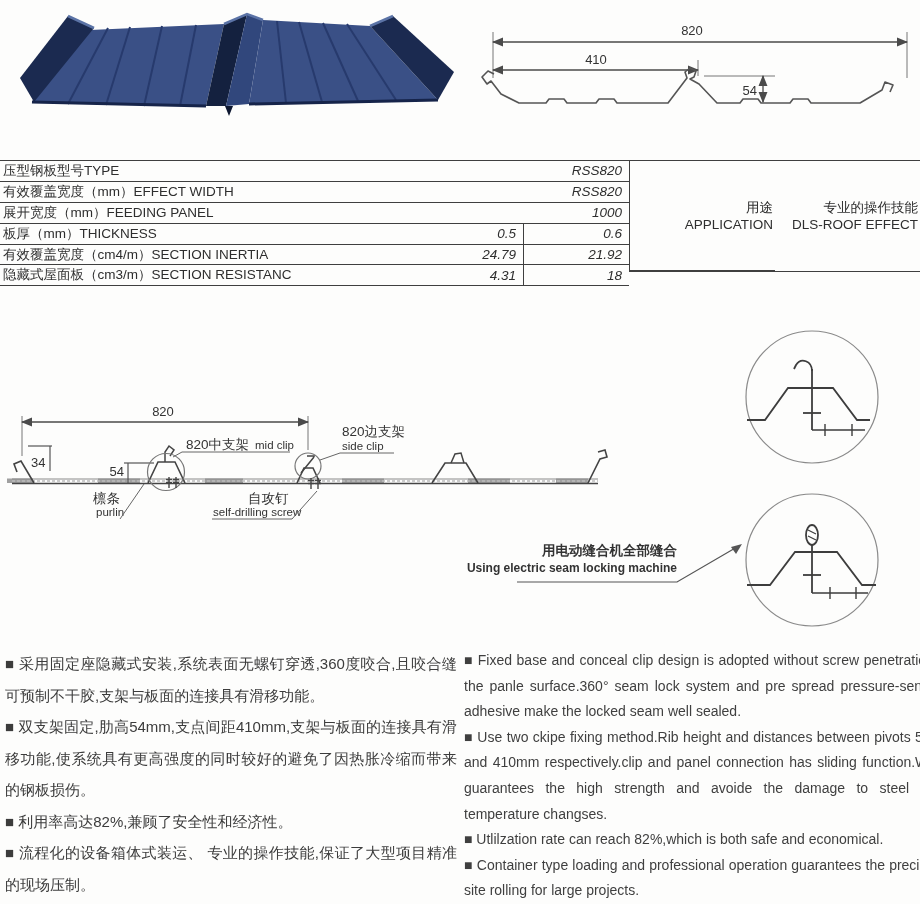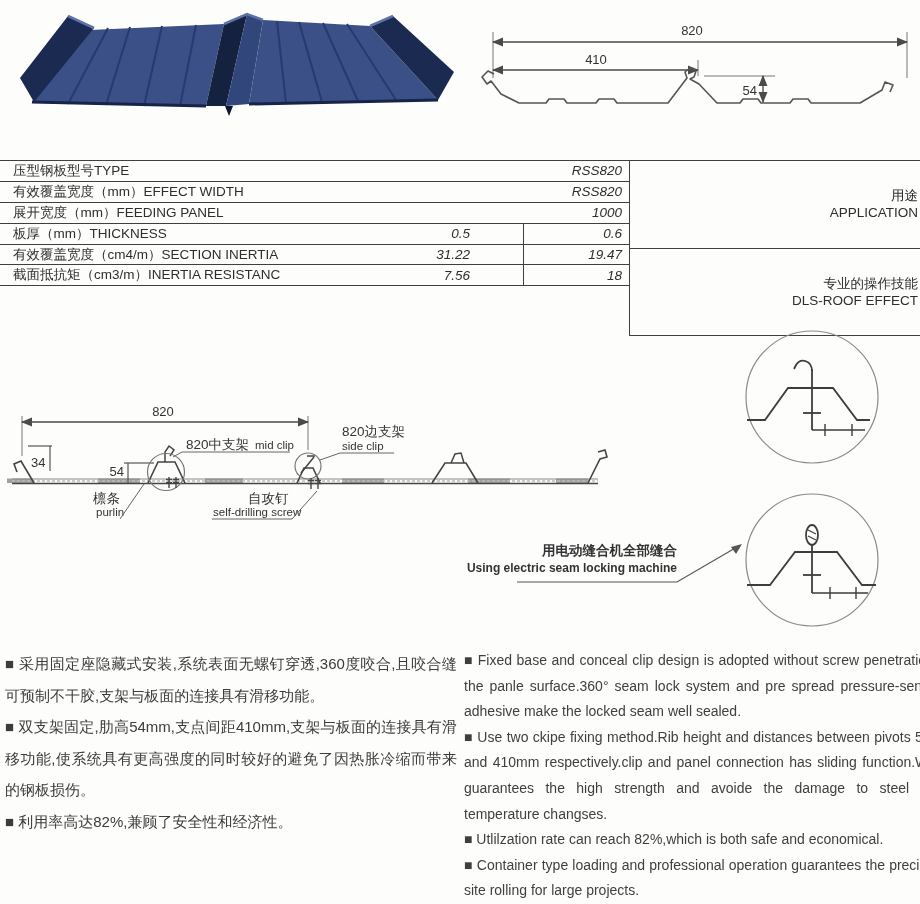--- a/index.html
+++ b/index.html
@@ -17,30 +17,30 @@
   .spec-wrap { left:0; top:160px; width:920px; height:136px; }
   .spec-left {
     position:absolute; left:0; top:0; width:629px; height:136px;
     border-top:1.5px solid #3f3f3f;
   }
   .spec-row {
     display:flex; align-items:center;
     height:20.9px; border-bottom:1.5px solid #3f3f3f;
     font-size:13.5px; color:#2e2e2e;
   }
-  .spec-label { flex:1; padding-left:13px; white-space:nowrap; overflow:hidden; }
+  .spec-label { flex:1; padding-left:3px; white-space:nowrap; overflow:hidden; }
   .spec-val { text-align:right; padding-right:7px; height:100%; display:flex; align-items:center; justify-content:flex-end;font-style:italic; }
   .spec-val.wide { width:226px; }
   .spec-val.v1 { width:119px; }
-  .spec-val.v2 { width:106px; border-left:1.5px solid #3f3f3f;margin-left:46px; }
+  .spec-val.v2 { width:106px; border-left:1.5px solid #3f3f3f; }
   .spec-right {
-    position:absolute; left:629px; top:0; width:291px; height:176px;
+    position:absolute; left:629px; top:0; width:291px; height:112px;
     border-top:1.5px solid #3f3f3f; border-bottom:1.5px solid #3f3f3f;
     border-left:1.5px solid #3f3f3f;
-    display:flex; flex-direction:column;
+    display:flex; flex-direction:row;
   }
   .spec-right-cell {
     flex:1; display:flex; flex-direction:column; justify-content:center;
     align-items:flex-end; padding-right:2px;
     font-size:13.5px; line-height:17px; color:#2e2e2e; white-space:nowrap;
   }
   .spec-right-cell.top { border-bottom:1.5px solid #3f3f3f; }
 
   
   .features-zh {
@@ -127,26 +127,26 @@
       <div class="spec-label">展开宽度（mm）FEEDING PANEL</div>
       <div class="spec-val wide">1000</div>
     </div>
     <div class="spec-row">
       <div class="spec-label">板厚（mm）THICKNESS</div>
       <div class="spec-val v1">0.5</div>
       <div class="spec-val v2">0.6</div>
     </div>
     <div class="spec-row">
       <div class="spec-label">有效覆盖宽度（cm4/m）SECTION INERTIA</div>
-      <div class="spec-val v1">31.22</div>
-      <div class="spec-val v2">19.47</div>
-    </div>
-    <div class="spec-row">
-      <div class="spec-label">截面抵抗矩（cm3/m）INERTIA RESISTANC</div>
-      <div class="spec-val v1">7.56</div>
+      <div class="spec-val v1">24.79</div>
+      <div class="spec-val v2">21.92</div>
+    </div>
+    <div class="spec-row">
+      <div class="spec-label">隐藏式屋面板（cm3/m）SECTION RESISTANC</div>
+      <div class="spec-val v1">4.31</div>
       <div class="spec-val v2">18</div>
     </div>
   </div>
   <div class="spec-right">
     <div class="spec-right-cell top">
       <span>用途</span>
       <span>APPLICATION</span>
     </div>
     <div class="spec-right-cell">
       <span>专业的操作技能</span>
@@ -259,20 +259,21 @@
   <text x="237" y="230" font-size="13.5" fill="#333" text-anchor="end" font-weight="bold">用电动缝合机全部缝合</text>
   <text x="237" y="247" font-size="12" fill="#333" text-anchor="end" font-weight="bold">Using electric seam locking machine</text>
   <path d="M77,257 H237 L297,222" fill="none" stroke="#555" stroke-width="1.2"></path>
   <polygon points="302,219 291,222 296,229" fill="#555"></polygon>
 </svg>
 
 <div class="abs features-zh">
   <p>■ 采用固定座隐藏式安装,系统表面无螺钉穿透,360度咬合,且咬合缝可预制不干胶,支架与板面的连接具有滑移功能。</p>
   <p>■ 双支架固定,肋高54mm,支点间距410mm,支架与板面的连接具有滑移功能,使系统具有更高强度的同时较好的避免了因热胀冷缩而带来的钢板损伤。</p>
   <p>■ 利用率高达82%,兼顾了安全性和经济性。</p>
+  <p>■ 流程化的设备箱体式装运、 专业的操作技能,保证了大型项目精准的现场压制。</p>
 </div>
 
 <div class="abs features-en">
   <p>■ Fixed base and conceal clip design is adopted without screw penetration on the panle surface.360° seam lock system and pre spread pressure-sensitive adhesive make the locked seam well sealed.</p>
   <p>■ Use two ckipe fixing method.Rib height and distances between pivots 54mm and 410mm respectively.clip and panel connection has sliding function.Which guarantees the high strength and avoide the damage to steel when temperature changses.</p>
   <p>■ Utlilzation rate can reach 82%,which is both safe and economical.</p>
   <p>■ Container type loading and professional operation guarantees the precise on site rolling for large projects.</p>
 </div>
 
 </body></html>

